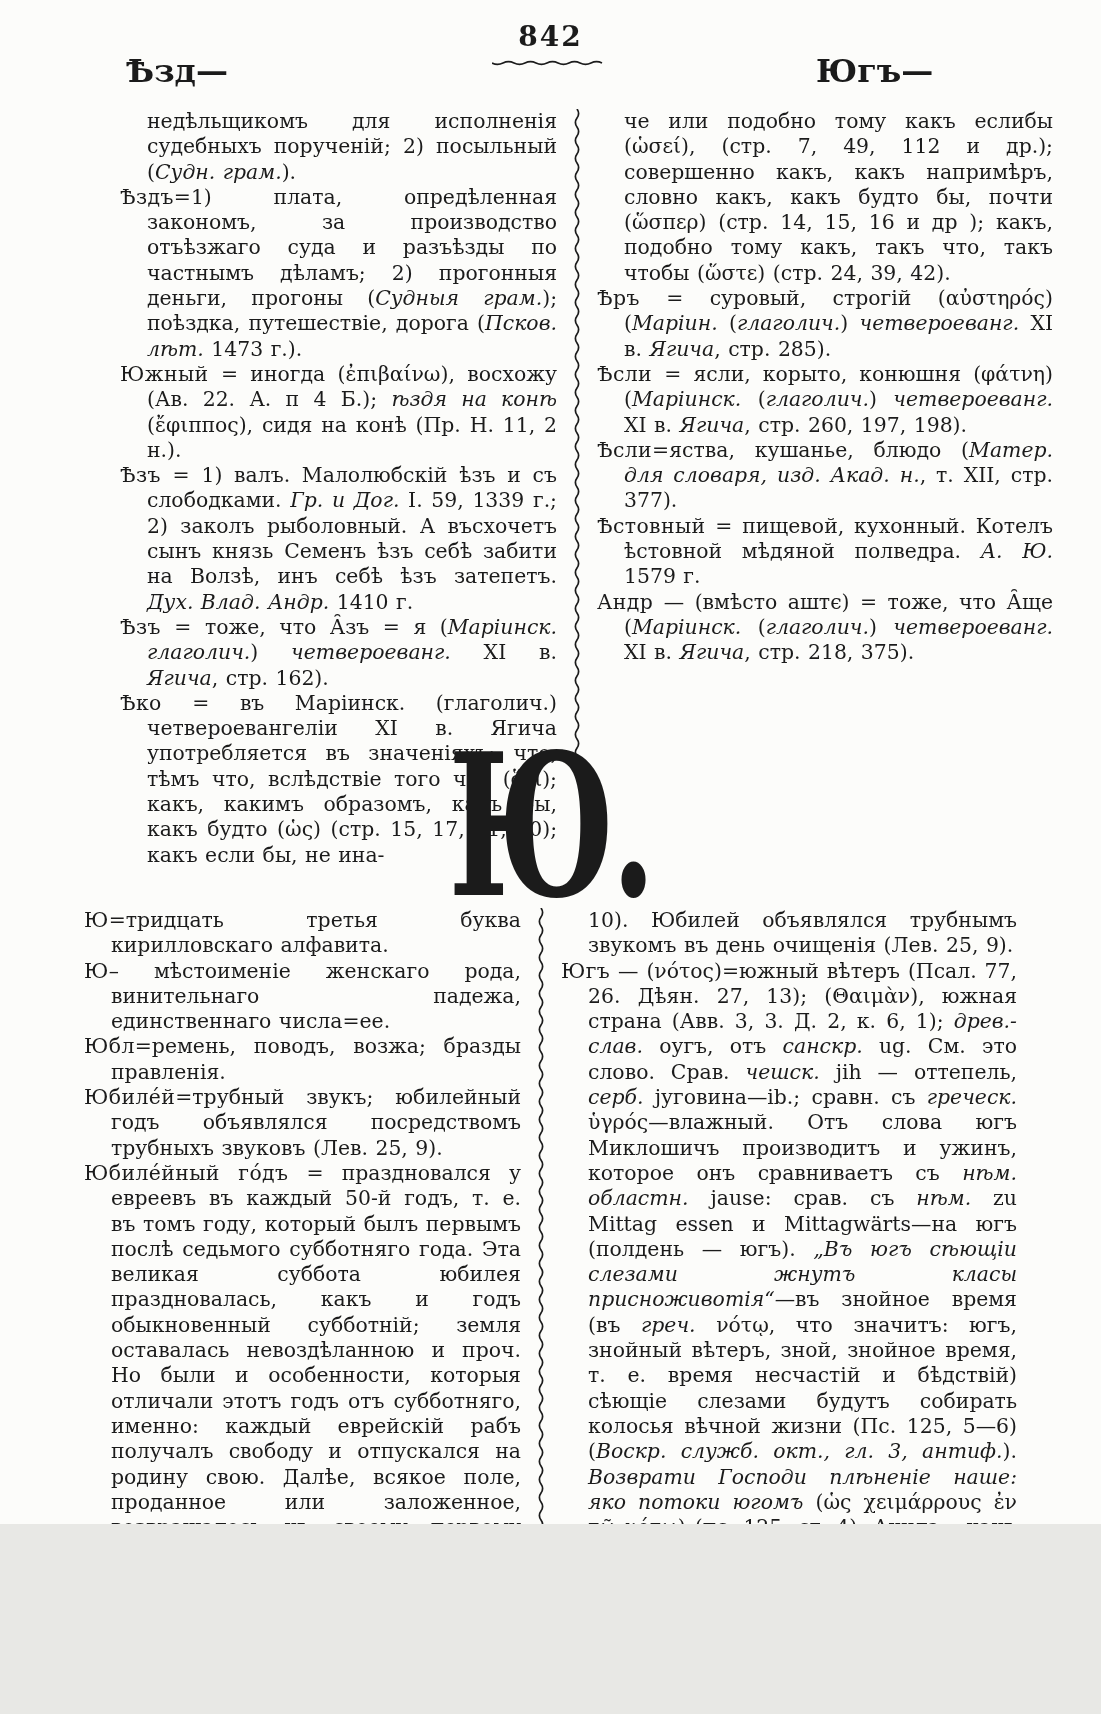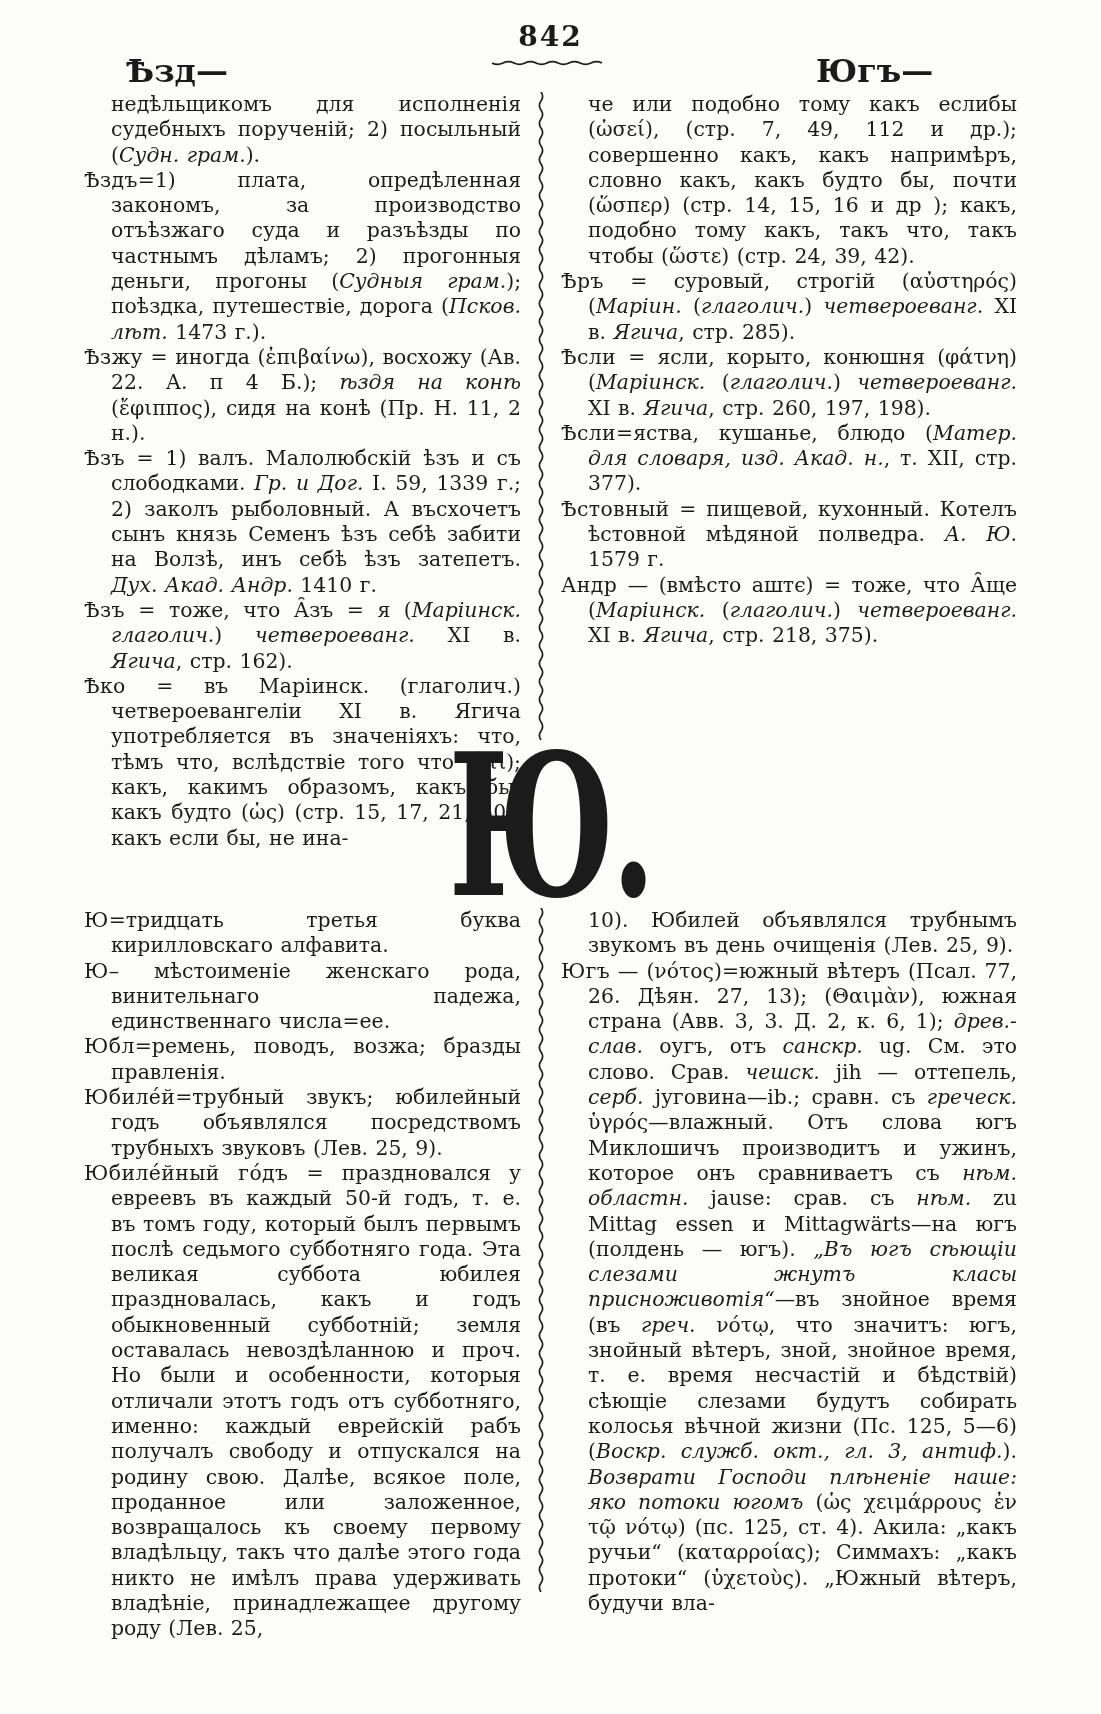--- a/index.html
+++ b/index.html
@@ -1,32 +1,32 @@
 <!DOCTYPE html>
 <html><head>
 <meta charset="utf-8">
 <style>
   html,body{margin:0;padding:0;background:#e8e8e5;}
   .page{
     position:relative;
-    width:1101px;height:1714px;
+    width:1101px;height:1524px;
     margin:0 auto;
     background:#fcfcfa;
     color:#1b1b1b;
     font-family:"DejaVu Serif", serif;
     overflow:hidden;
   }
   .pagenum-wrap{position:absolute;top:22px;left:0;right:0;text-align:center;}
   .pagenum{font-size:28px;font-weight:bold;letter-spacing:2px;line-height:1.1;}
   .wave-rule-h{display:inline-block;margin-top:1px;}
   .rh{position:absolute;font-weight:bold;font-size:32px;}
   .rh-left{top:52px;left:126px;}
   .rh-right{top:52px;left:816px;}
   .block{position:absolute;left:84px;width:933px;display:flex;align-items:flex-start;}
-  .block-top{top:92px;}
+  .block-top{top:109px;margin-left:36px;}
   .block-bottom{top:908px;}
   .col{
     font-size:20.4px;line-height:25.3px;text-align:justify;
     padding-left:27px;box-sizing:border-box;
     word-spacing:1px;
   }
   .col-l{width:437px;}
   .col-r{width:456px;flex:none;}
   .divider{width:40px;flex:none;display:flex;justify-content:center;}
   .entry{margin:0;text-indent:-27px;}
@@ -56,22 +56,22 @@
         </svg></div>
   </div>
 
   <div class="rh rh-left">Ѣзд—</div>
   <div class="rh rh-right">Югъ—</div>
 
   <div class="block block-top">
     <div class="col col-l">
         <p class="entry cont">недѣльщикомъ для исполненія судебныхъ порученій; 2) посыльный (<i>Судн. грам.</i>).</p>
         <p class="entry"><b class="headword">Ѣздъ</b>=1) плата, опредѣленная закономъ, за производство отъѣзжаго суда и разъѣзды по частнымъ дѣламъ; 2) прогонныя деньги, прогоны (<i>Судныя грам.</i>); поѣздка, путешествіе, дорога (<i>Псков. лѣт.</i> 1473 г.).</p>
-        <p class="entry"><b class="headword">Ѣзжу</b> = иногда (ἐπιβαίνω), восхожу (Ав. 22. А. п 4 Б.); <i>ѣздя на конѣ</i> (ἔφιππος), сидя на конѣ (Пр. Н. 11, 2 н.).</p>
-        <p class="entry"><b class="headword">Ѣзъ</b> = 1) валъ. Малолюбскій ѣзъ и съ слободками. <i>Гр. и Дог.</i> I. 59, 1339 г.; 2) заколъ рыболовный. А въсхочетъ сынъ князь Семенъ ѣзъ себѣ забити на Волзѣ, инъ себѣ ѣзъ затепетъ. <i>Дух. Акад. Андр.</i> 1410 г.</p>
+        <p class="entry"><b class="headword">Южный</b> = иногда (ἐπιβαίνω), восхожу (Ав. 22. А. п 4 Б.); <i>ѣздя на конѣ</i> (ἔφιππος), сидя на конѣ (Пр. Н. 11, 2 н.).</p>
+        <p class="entry"><b class="headword">Ѣзъ</b> = 1) валъ. Малолюбскій ѣзъ и съ слободками. <i>Гр. и Дог.</i> I. 59, 1339 г.; 2) заколъ рыболовный. А въсхочетъ сынъ князь Семенъ ѣзъ себѣ забити на Волзѣ, инъ себѣ ѣзъ затепетъ. <i>Дух. Влад. Андр.</i> 1410 г.</p>
         <p class="entry"><b class="headword">Ѣзъ</b> = тоже, что А̑зъ = я (<i>Маріинск. глаголич.</i>) <i>четвероеванг.</i> XI в. <i>Ягича</i>, стр. 162).</p>
         <p class="entry"><b class="headword">Ѣко</b> = въ Маріинск. (глаголич.) четвероевангеліи XI в. Ягича употребляется въ значеніяхъ: что, тѣмъ что, вслѣдствіе того что (ὅτι); какъ, какимъ образомъ, какъ бы, какъ будто (ὡς) (стр. 15, 17, 21, 30); какъ если бы, не ина-</p>
       </div>
     <div class="divider">
       <div>
           <svg width="12" height="650" viewBox="0 0 12 650">
             <path d="M6 0 q3.2 4.5 0 9 q-3.2 4.5 0 9 q3.2 4.5 0 9 q-3.2 4.5 0 9 q3.2 4.5 0 9 q-3.2 4.5 0 9 q3.2 4.5 0 9 q-3.2 4.5 0 9 q3.2 4.5 0 9 q-3.2 4.5 0 9 q3.2 4.5 0 9 q-3.2 4.5 0 9 q3.2 4.5 0 9 q-3.2 4.5 0 9 q3.2 4.5 0 9 q-3.2 4.5 0 9 q3.2 4.5 0 9 q-3.2 4.5 0 9 q3.2 4.5 0 9 q-3.2 4.5 0 9 q3.2 4.5 0 9 q-3.2 4.5 0 9 q3.2 4.5 0 9 q-3.2 4.5 0 9 q3.2 4.5 0 9 q-3.2 4.5 0 9 q3.2 4.5 0 9 q-3.2 4.5 0 9 q3.2 4.5 0 9 q-3.2 4.5 0 9 q3.2 4.5 0 9 q-3.2 4.5 0 9 q3.2 4.5 0 9 q-3.2 4.5 0 9 q3.2 4.5 0 9 q-3.2 4.5 0 9 q3.2 4.5 0 9 q-3.2 4.5 0 9 q3.2 4.5 0 9 q-3.2 4.5 0 9 q3.2 4.5 0 9 q-3.2 4.5 0 9 q3.2 4.5 0 9 q-3.2 4.5 0 9 q3.2 4.5 0 9 q-3.2 4.5 0 9 q3.2 4.5 0 9 q-3.2 4.5 0 9 q3.2 4.5 0 9 q-3.2 4.5 0 9 q3.2 4.5 0 9 q-3.2 4.5 0 9 q3.2 4.5 0 9 q-3.2 4.5 0 9 q3.2 4.5 0 9 q-3.2 4.5 0 9 q3.2 4.5 0 9 q-3.2 4.5 0 9 q3.2 4.5 0 9 q-3.2 4.5 0 9 q3.2 4.5 0 9 q-3.2 4.5 0 9 q3.2 4.5 0 9 q-3.2 4.5 0 9 q3.2 4.5 0 9 q-3.2 4.5 0 9 q3.2 4.5 0 9 q-3.2 4.5 0 9 q3.2 4.5 0 9 q-3.2 4.5 0 9 q3.2 4.5 0 9 q-3.2 4.5 0 9" fill="none" stroke="#1b1b1b" stroke-width="1.7"></path>
           </svg>
         </div>
     </div>

